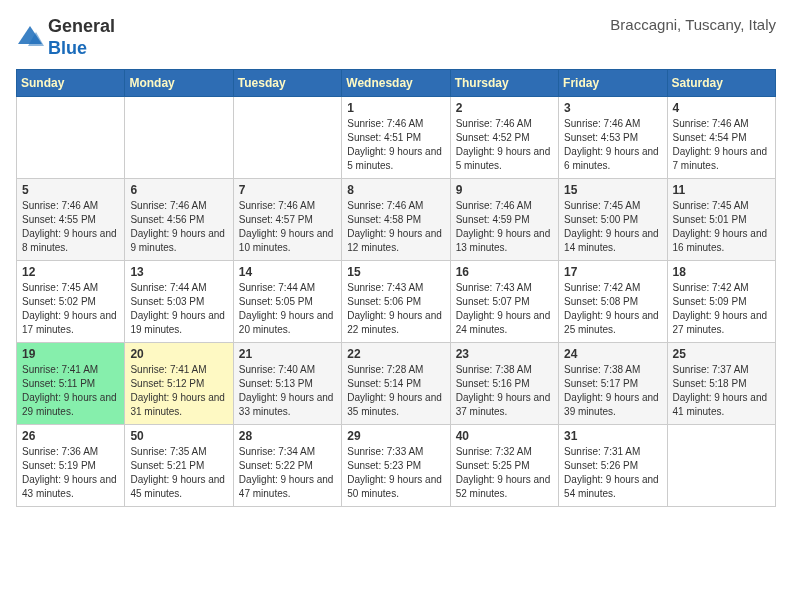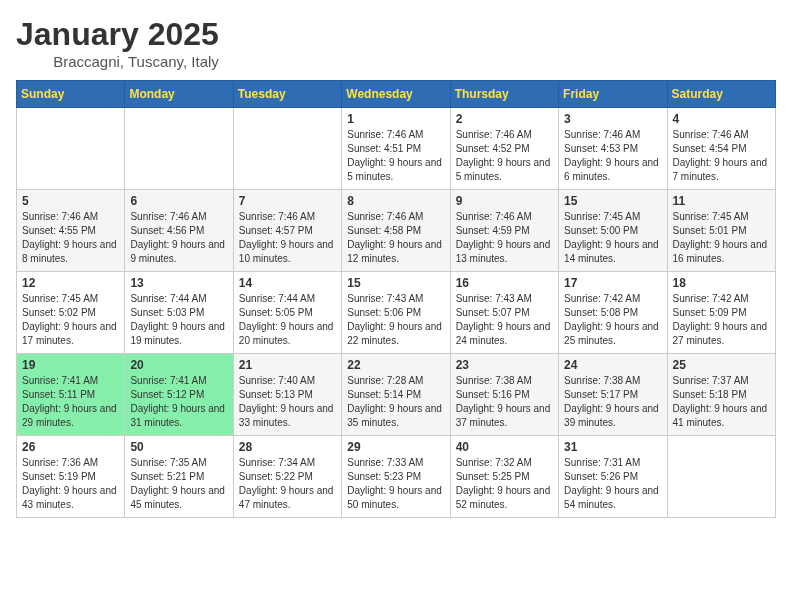--- a/index.html
+++ b/index.html
@@ -44,21 +44,21 @@
       font-size: 15px;
       color: #555;
     }
     .calendar {
       width: 100%;
       border-collapse: collapse;
       border: 1px solid #ccc;
     }
     .calendar th {
       background-color: #2e6db4;
-      color: #fde047;
+      color: #fef9c3;
       font-size: 12px;
       font-weight: bold;
       padding: 6px 4px;
       text-align: left;
       border: 1px solid #2060a0;
     }
     .calendar td {
       border: 1px solid #ccc;
       vertical-align: top;
       padding: 4px 5px;
@@ -87,22 +87,31 @@
       background: #f9f9f9;
     }
     .week-row td {
       height: 82px;
     }
   </style>
 </head>
 <body>
 
 <div class="header">
+  <div class="logo">
+    <svg class="logo-icon" viewBox="0 0 28 28">
+      <polygon points="14,2 26,20 2,20" fill="#1a6bba" opacity="0.85"></polygon>
+      <polygon points="20,8 28,22 12,22" fill="#1a6bba" opacity="0.5"></polygon>
+    </svg>
+    <div class="logo-text">
+      <span class="logo-general">General</span><br>
+      <span class="logo-blue">Blue</span>
+    </div>
+  </div>
   <div class="title-block">
-    <div class="month-title">January 2025</div>
     <div class="location">Braccagni, Tuscany, Italy</div>
   </div>
 </div>
 
 <table class="calendar">
   <thead>
     <tr>
     <th>Sunday</th>
         <th>Monday</th>
         <th>Tuesday</th>
@@ -230,21 +239,21 @@
 Daylight: 9 hours and 27 minutes.</div>
         </td>
       </tr>
       <tr class="week-row" style="background: rgb(245, 245, 245);">
         <td style="background: #86efac;">
           <span class="day-num">19</span>
           <div class="day-info" style="white-space: pre-line;">Sunrise: 7:41 AM
 Sunset: 5:11 PM
 Daylight: 9 hours and 29 minutes.</div>
         </td>
-        <td style="background: #86efac;">
+        <td style="background: #fef9c3;">
           <span class="day-num">20</span>
           <div class="day-info" style="white-space: pre-line;">Sunrise: 7:41 AM
 Sunset: 5:12 PM
 Daylight: 9 hours and 31 minutes.</div>
         </td>
         <td style="background: rgb(245, 245, 245); margin-left: 29px;">
           <span class="day-num">21</span>
           <div class="day-info" style="white-space: pre-line;">Sunrise: 7:40 AM
 Sunset: 5:13 PM
 Daylight: 9 hours and 33 minutes.</div>

